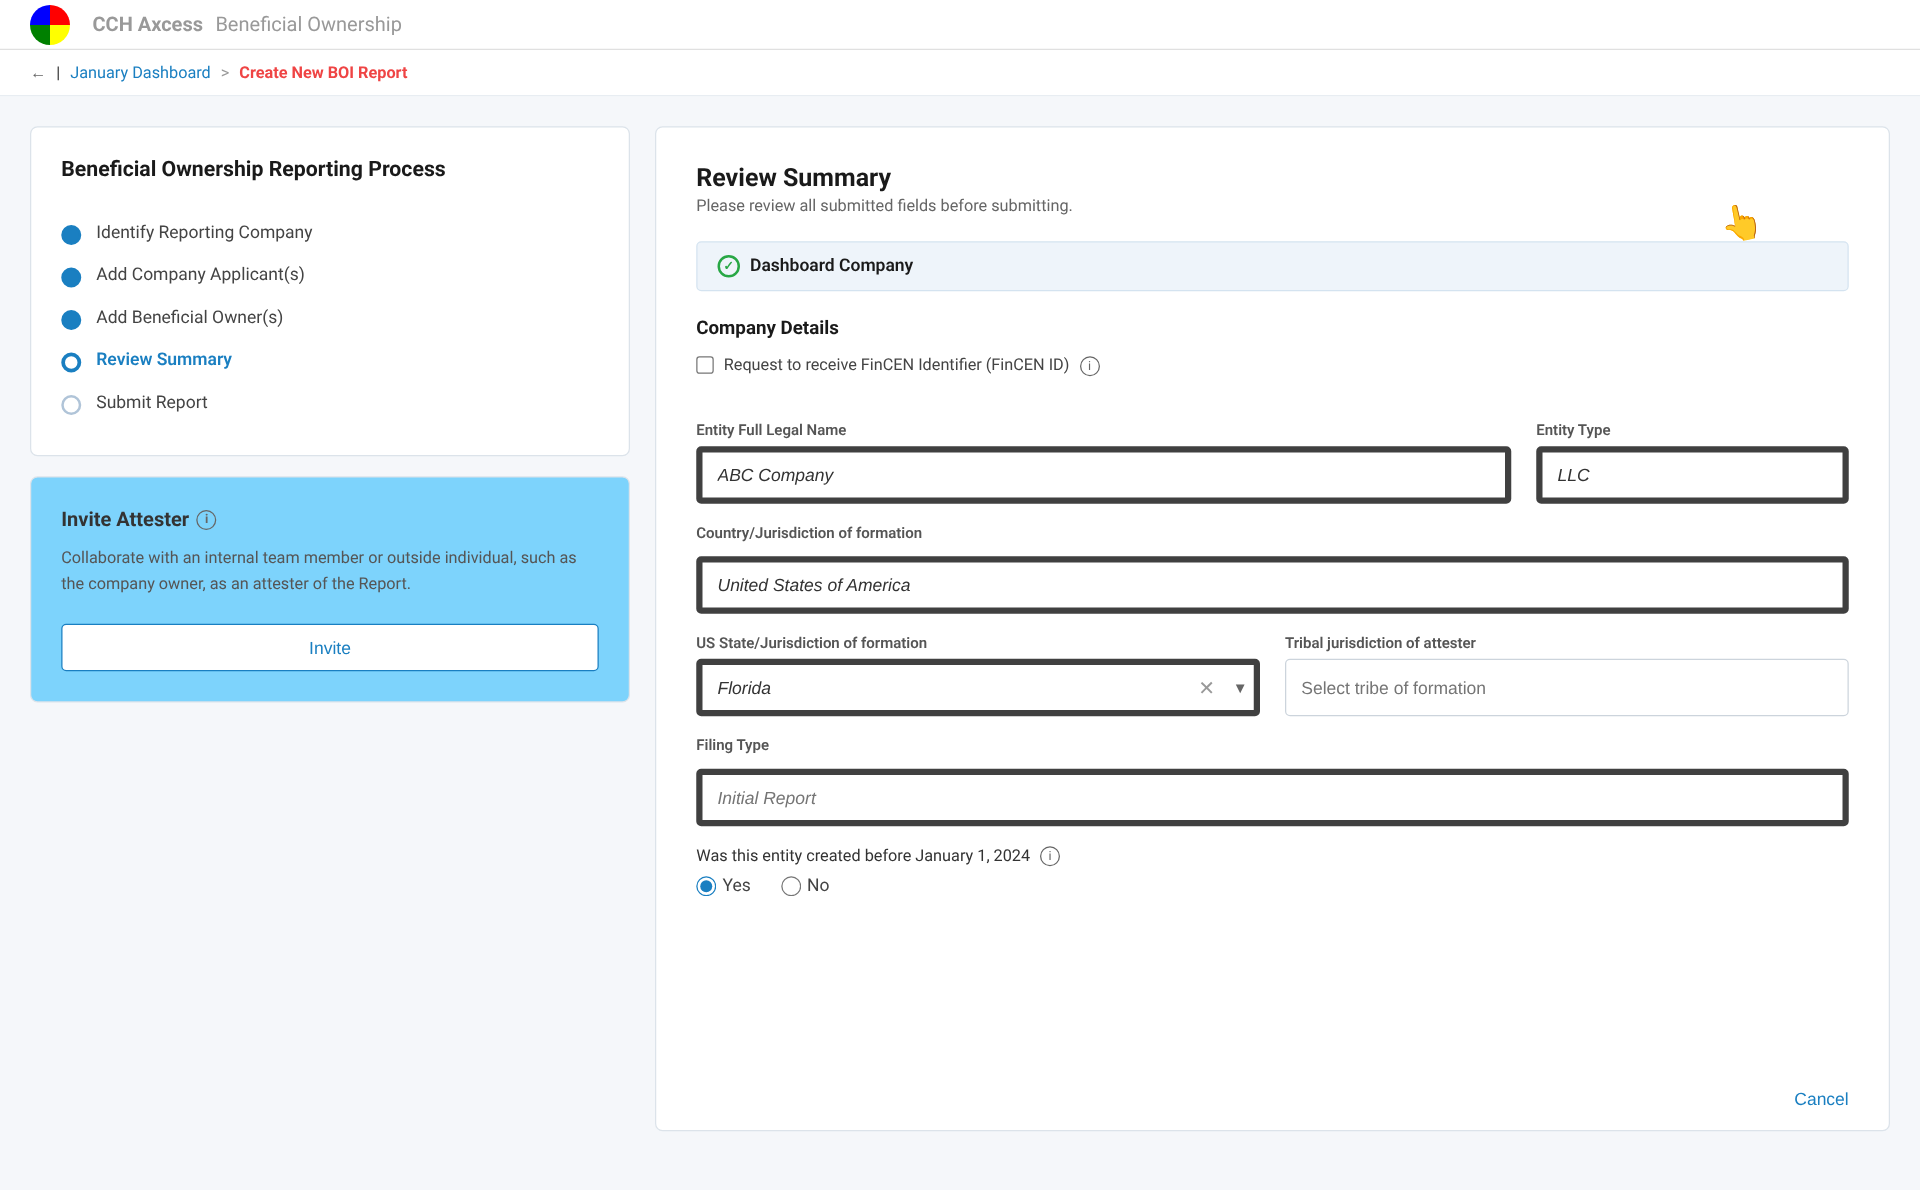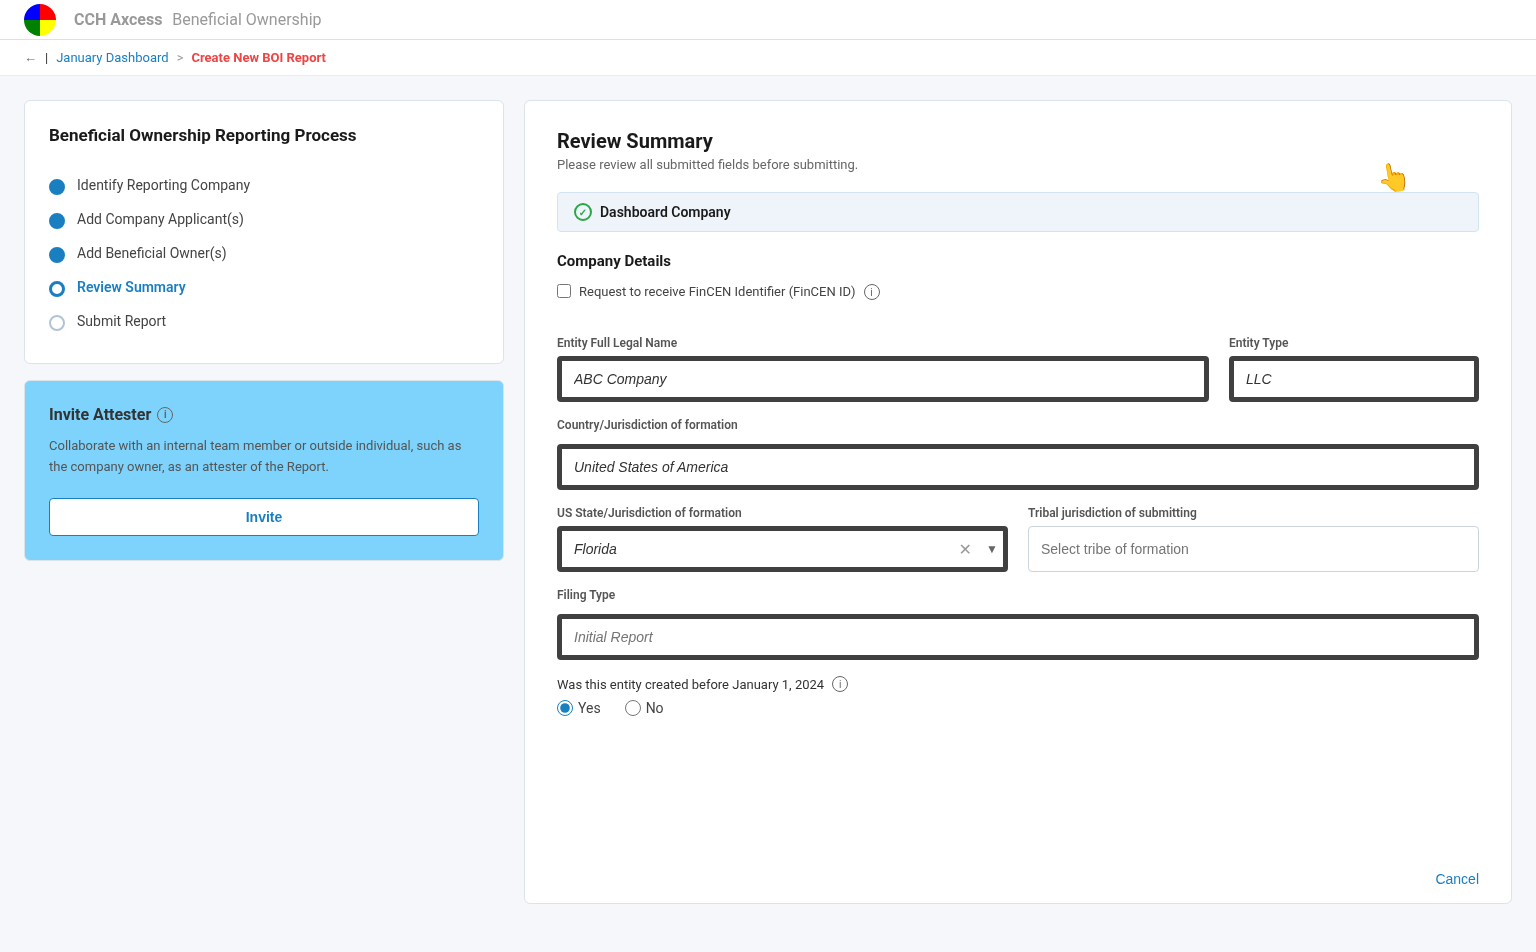--- a/index.html
+++ b/index.html
@@ -34,21 +34,21 @@
     .step-dot.filled { background: #1a7fc1; border: 2px solid #1a7fc1; }
     .step-dot.outline { background: #fff; border: 2px solid #b0c4d8; }
     .step-dot.active { background: #fff; border: 3px solid #1a7fc1; }
     .step-label { font-size: 14px; color: #444; padding-top: 0; }
     .step-item:last-child .step-connector { display: none; }
 
     .attester-card { background: #7dd3fc; border: 1px solid #dce3ea; border-radius: 6px; padding: 24px; }
     .attester-title { font-size: 16px; font-weight: 700; display: flex; align-items: center; gap: 6px; margin-bottom: 12px; }
     .info-icon { width: 16px; height: 16px; border-radius: 50%; border: 1.5px solid #666; display: inline-flex; align-items: center; justify-content: center; font-size: 10px; color: #666; cursor: pointer; flex-shrink: 0; }
     .attester-desc { font-size: 13px; color: #555; line-height: 1.6; margin-bottom: 20px; }
-    .invite-btn { width: 100%; padding: 10px; border: 1.5px solid #1a7fc1; background: #fff; color: #1a7fc1; border-radius: 4px; font-size: 14px; cursor: pointer; font-weight: 700; }
+    .invite-btn { width: 100%; padding: 10px; border: 1.5px solid #1a7fc1; background: #fff; color: #1a7fc1; border-radius: 4px; font-size: 14px; cursor: pointer; font-weight: 400; }
 
     
     .right-panel { flex: 1; background: #fff; border: 1px solid #dce3ea; border-radius: 6px; padding: 28px 32px; margin-left: 20px; overflow: hidden; position: relative; }
 
     .review-title { font-size: 20px; font-weight: 700; color: #1a1a1a; margin-bottom: 4px; }
     .review-subtitle { font-size: 13px; color: #666; margin-bottom: 20px; }
 
     
     .section-header { background: #eef4fa; border: 1px solid #d4e3f0; border-radius: 4px; padding: 10px 16px; display: flex; align-items: center; gap: 8px; margin-bottom: 20px; }
     .check-circle { width: 18px; height: 18px; border-radius: 50%; border: 2px solid #28a745; display: inline-flex; align-items: center; justify-content: center; flex-shrink: 0; }
@@ -214,21 +214,21 @@
       <div class="form-row">
         <div class="form-group">
           <label class="form-label">US State/Jurisdiction of formation</label>
           <div class="select-wrapper">
             <input type="text" class="form-input" style="width: 100%;" value="Florida">
             <span class="select-clear">✕</span>
             <span class="select-arrow">▼</span>
           </div>
         </div>
         <div class="form-group">
-          <label class="form-label">Tribal jurisdiction of submitting</label>
+          <label class="form-label">Tribal jurisdiction of attester</label>
           <input type="text" class="tribe-input" placeholder="Select tribe of formation" style="">
         </div>
       </div>
 
       <div class="form-row-full">
         <label class="form-label">Filing Type</label>
         <input type="text" class="form-input" style="width: 100%; margin-top: 6px; color: rgb(170, 170, 170);" placeholder="Initial Report">
       </div>
 
       <div class="was-created-row">

